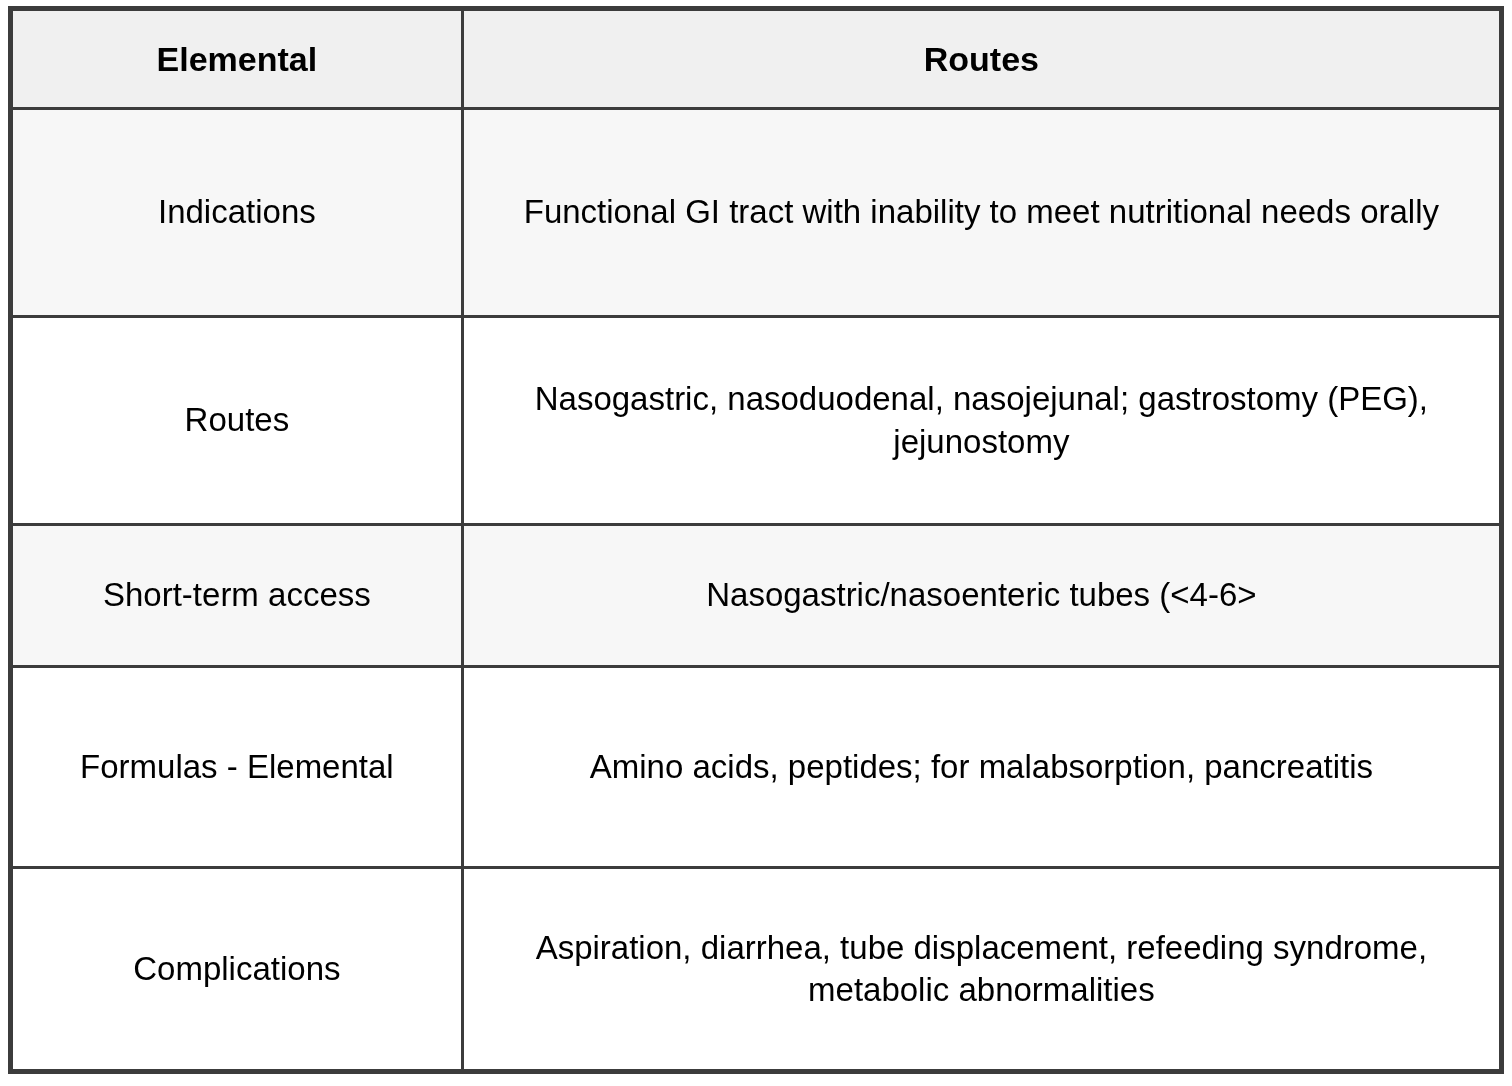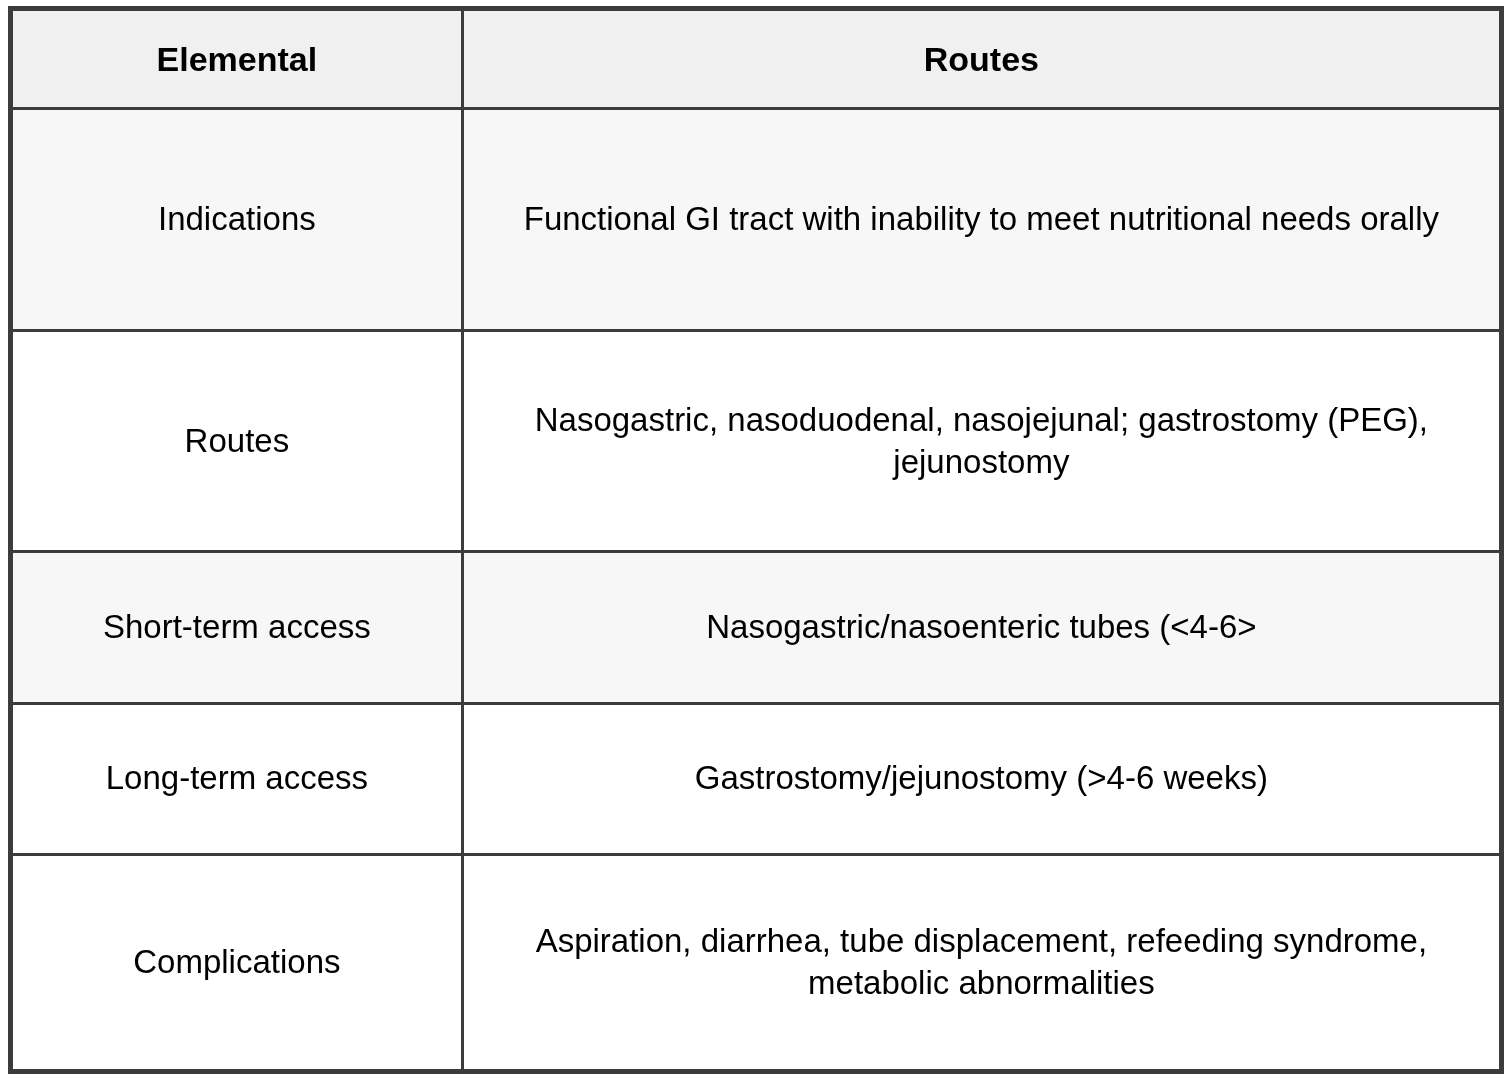--- a/index.html
+++ b/index.html
@@ -88,23 +88,23 @@
         <td class="last-col">Functional GI tract with inability to meet nutritional needs orally</td>
       </tr>
       <tr class="row-even h-tall">
         <td class="first-col">Routes</td>
         <td class="last-col">Nasogastric, nasoduodenal, nasojejunal; gastrostomy (PEG), jejunostomy</td>
       </tr>
       <tr class="row-odd h-short">
         <td class="first-col">Short-term access</td>
         <td class="last-col">Nasogastric/nasoenteric tubes (&lt;4-6&gt;</td>
       </tr>
-      <tr class="row-even h-short">
-        <td class="first-col">Long-term access</td>
-        <td class="last-col">Gastrostomy/jejunostomy (&gt;4-6 weeks)</td>
+      <tr class="row-even h-mid">
+        <td class="first-col">Formulas - Elemental</td>
+        <td class="last-col">Amino acids, peptides; for malabsorption, pancreatitis</td>
       </tr>
       <tr class="row-even h-last">
         <td class="first-col">Complications</td>
         <td class="last-col">Aspiration, diarrhea, tube displacement, refeeding syndrome, metabolic abnormalities</td>
       </tr>
     </tbody>
   </table>
 </div>
 
 </body></html>

